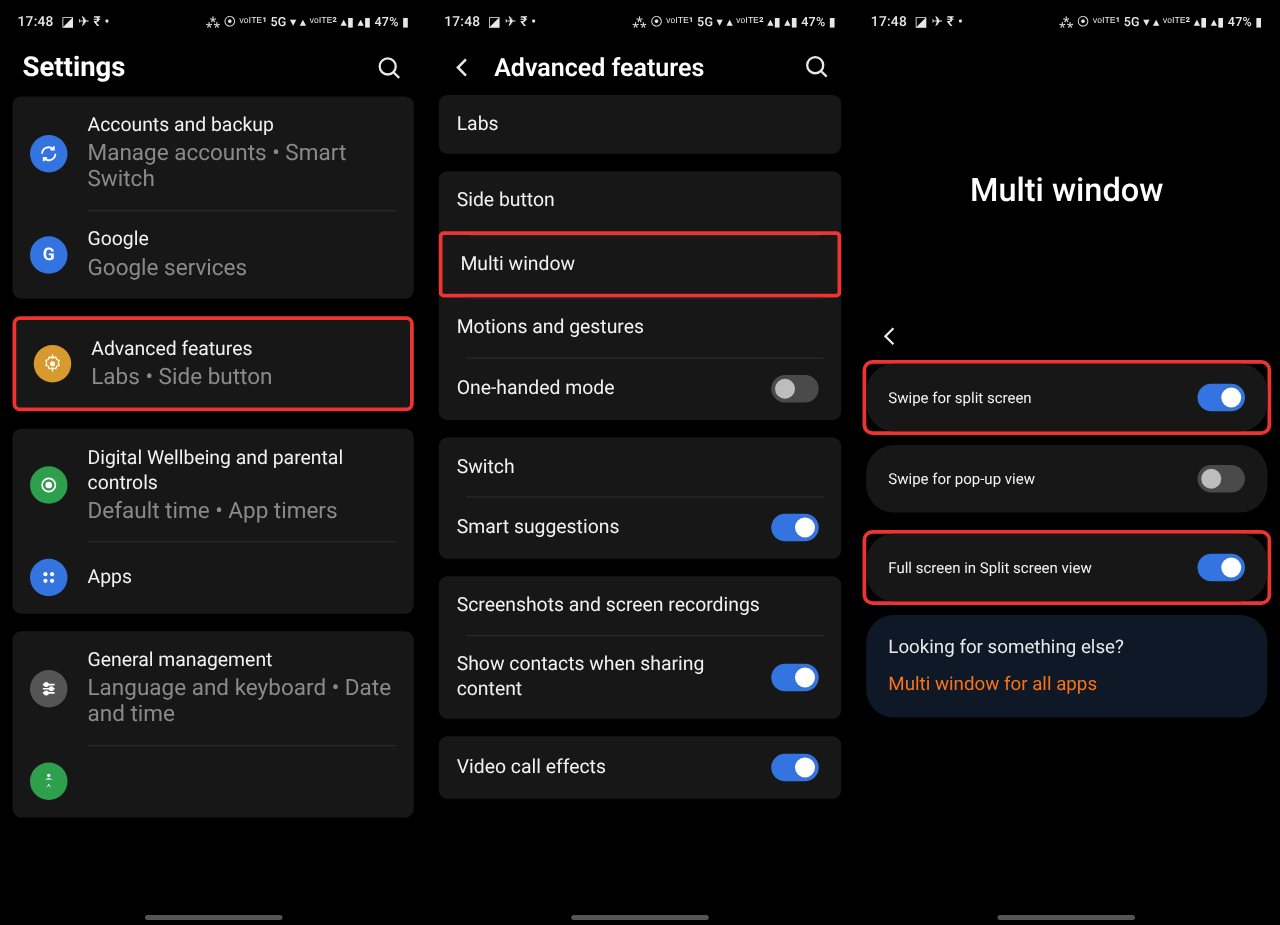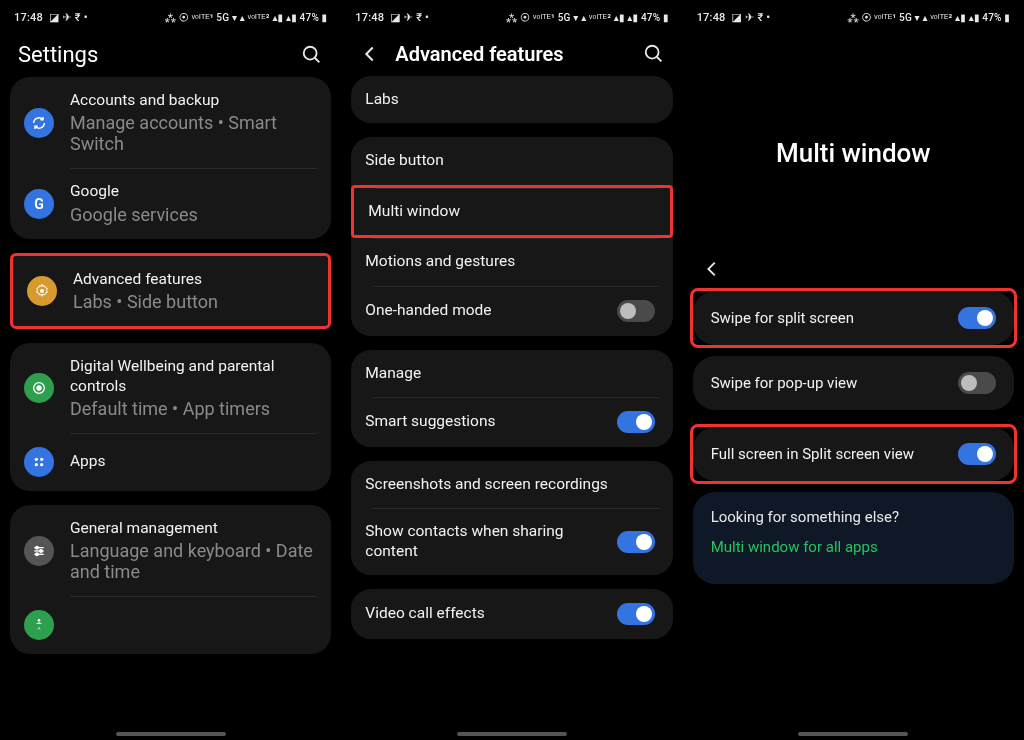--- a/index.html
+++ b/index.html
@@ -34,41 +34,41 @@
   }
   .status-left { display:flex; gap:6px; align-items:center; }
   .status-right { display:flex; gap:3px; font-size:10px;}
   .header-row {
     display:flex;
     align-items:center;
     padding: 14px 18px 10px 18px;
   }
   .settings-title {
     font-size: 22px;
-    font-weight: 400;
+    font-weight: 700;
     flex:1;
   }
   .af-title {
     font-size: 20px;
     font-weight: 600;
     flex:1;
   }
   .search-icon, .back-icon {
     width:22px; height:22px;
     display:flex; align-items:center; justify-content:center;
   }
   .back-icon { margin-right: 14px; }
   .content {
     flex:1;
     padding: 0 10px 0 10px;
     overflow:hidden;
   }
   .group {
     background: #171717;
-    border-radius: 20px;
+    border-radius: 7px;
     margin-bottom: 14px;
   }
   .item {
     display: flex;
     align-items: center;
     padding: 14px 18px 14px 14px;
     position: relative;
   }
   .item + .item::before {
     content: "";
@@ -131,35 +131,35 @@
     background:#171717;
     border-radius:22px;
     margin: 0 10px 14px 10px;
   }
   .p3-item {
     display:flex;
     align-items:center;
     padding: 16px 18px;
     position:relative;
   }
-  .p3-item .item-title { flex:1; font-size:15px; }
+  .p3-item .item-title { flex:1; font-size:12px; }
   .red-box-outer {
     border:3px solid #e33;
     border-radius:8px;
     margin: 0 7px 8px 7px;
   }
   .red-box-outer .p3-group { margin:0; }
   .info-group {
     background:#0f1826;
     border-radius:22px;
     margin:0 10px;
-    padding: 16px 18px 28px 18px;
+    padding: 16px 18px 18px 18px;
   }
   .info-title { font-size:15px; color:#e8e8e8; margin-bottom:12px; }
-  .info-link { font-size:15px; color:#22c55e; }
+  .info-link { font-size:15px; color:#f97316; }
 </style>
 </head>
 <body>
 
 <div class="panel">
   <div class="status-bar">
     <div class="status-left">
       <span>17:48</span>
       <span>◪ ✈ ₹ •</span>
     </div>
@@ -331,21 +331,21 @@
         <div class="texts">
             <div class="item-title">One-handed mode</div>
           </div>
         <div class="toggle off"></div>
       </div>
     </div>
 
     <div class="group">
       <div class="item item-noicon">
         <div class="texts">
-            <div class="item-title">Manage</div>
+            <div class="item-title">Switch</div>
           </div>
       </div>
       <div class="item item-noicon">
         <div class="texts">
             <div class="item-title">Smart suggestions</div>
           </div>
         <div class="toggle on"></div>
       </div>
     </div>
 

